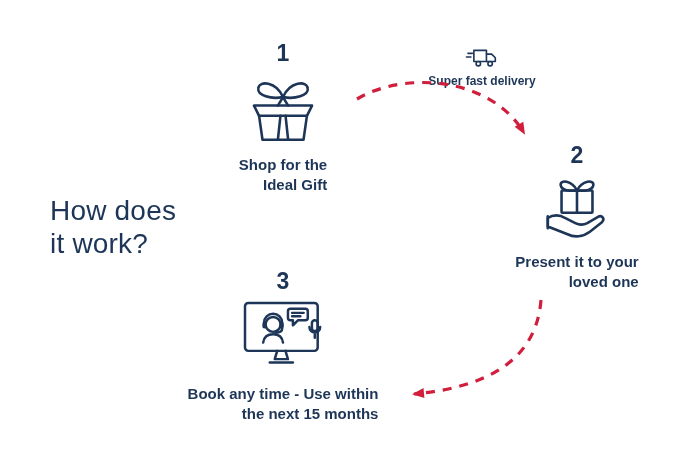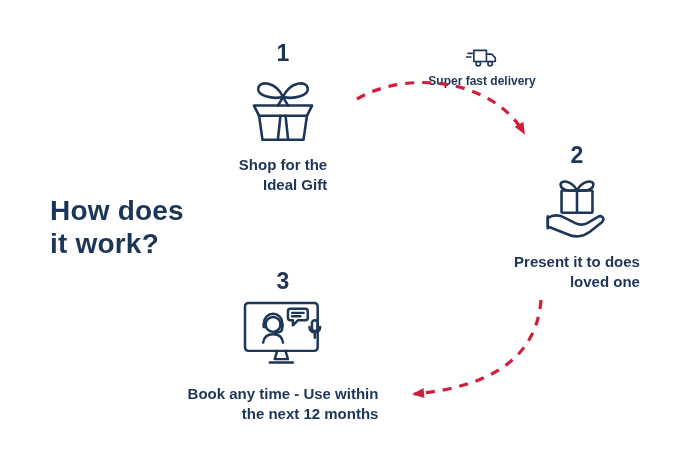--- a/index.html
+++ b/index.html
@@ -14,21 +14,21 @@
     width: 700px;
     height: 457px;
     background: var(--background, #ffffff);
     color: var(--navy, #1d3557);
   }
   .page-title {
     position: absolute;
     left: 50px;
     top: 194px;
     font-size: 28px;
-    font-weight: 700;
+    font-weight: 400;
     line-height: 1.18;
     letter-spacing: 0.2px;
     color: var(--navy, #1d3557);
     white-space: pre-line;
   }
   .step {
     position: absolute;
     display: flex;
     flex-direction: column;
     align-items: center;
@@ -110,21 +110,21 @@
     <div class="step-icon">
       <svg width="76" height="67" viewBox="0 0 88 78" fill="none" stroke="currentColor" stroke-width="3" stroke-linecap="round" stroke-linejoin="round">
         <path d="M44 18 C 38 6, 24 5, 25 12 C 26 18, 36 19, 44 18 Z"></path>
         <path d="M44 18 C 50 6, 64 5, 63 12 C 62 18, 52 19, 44 18 Z"></path>
         <rect x="26" y="18" width="36" height="26" rx="1"></rect>
         <path d="M44 18 V44"></path>
         <path d="M10 50 C 16 46, 24 46, 30 50 L 42 56 C 46 58, 52 58, 56 56 L 68 49 C 73 46, 77 51, 73 55 L 59 66 C 51 72, 41 73, 33 69 L 10 60 Z"></path>
         <path d="M10 48 V62"></path>
       </svg>
     </div>
-    <div class="step-label">Present it to does
+    <div class="step-label">Present it to your
 loved one</div>
   </div>
 
   <div class="step step-3">
     <div class="step-number">3</div>
     <div class="step-icon">
       <svg width="86" height="76" viewBox="0 0 104 92" fill="none" stroke="currentColor" stroke-width="3" stroke-linecap="round" stroke-linejoin="round">
         <rect x="6" y="6" width="88" height="58" rx="4"></rect>
         <circle cx="40" cy="32" r="9"></circle>
         <path d="M29 30 a11 11 0 0 1 22 0"></path>
@@ -134,21 +134,21 @@
         <path d="M28 54 C 29 47, 34 44, 40 44 C 46 44, 51 47, 52 54"></path>
         <path d="M61 13 H79 A3 3 0 0 1 82 16 V24 A3 3 0 0 1 79 27 H70 L64 33 V27 H61 A3 3 0 0 1 58 24 V16 A3 3 0 0 1 61 13 Z"></path>
         <path d="M63 18 H77 M63 22 H73"></path>
         <rect x="87" y="27" width="7" height="13" rx="3.5"></rect>
         <path d="M84 35 C 84 44, 97 44, 97 35 M90.5 44 V48"></path>
         <path d="M45 64 L42 74 H58 L55 64"></path>
         <path d="M36 78 H64"></path>
       </svg>
     </div>
     <div class="step-label">Book any time - Use within
-the next 12 months</div>
+the next 15 months</div>
   </div>
 
   <svg class="arrows" width="700" height="457" viewBox="0 0 700 457">
     <defs>
       <marker id="ah" markerUnits="userSpaceOnUse" markerWidth="14" markerHeight="12" refX="11" refY="6" orient="auto">
         <path d="M1 1 L13 6 L1 11 Z" fill="currentColor"></path>
       </marker>
     </defs>
     <path d="M357 99 C 406 70, 492 78, 524 133" stroke="currentColor" stroke-width="3.2" stroke-dasharray="9 8" fill="none" marker-end="url(#ah)"></path>
     <path d="M541 300 C 537 350, 502 386, 414 394" stroke="currentColor" stroke-width="3.2" stroke-dasharray="9 8" fill="none" marker-end="url(#ah)"></path>

